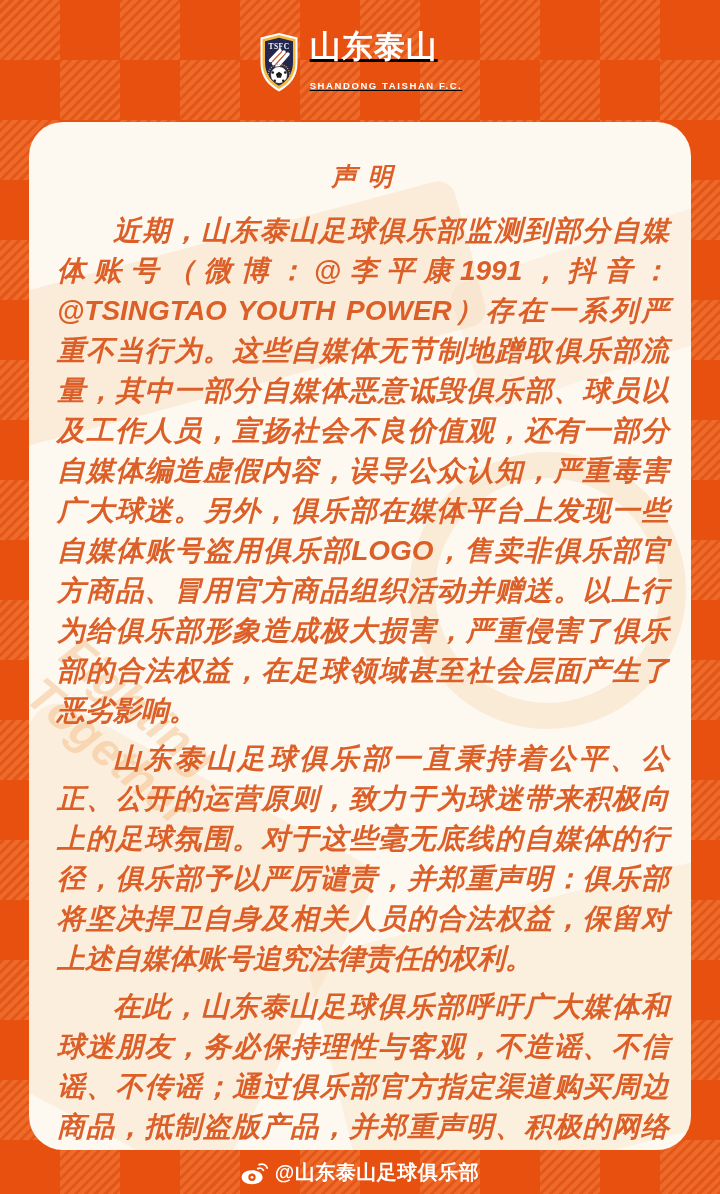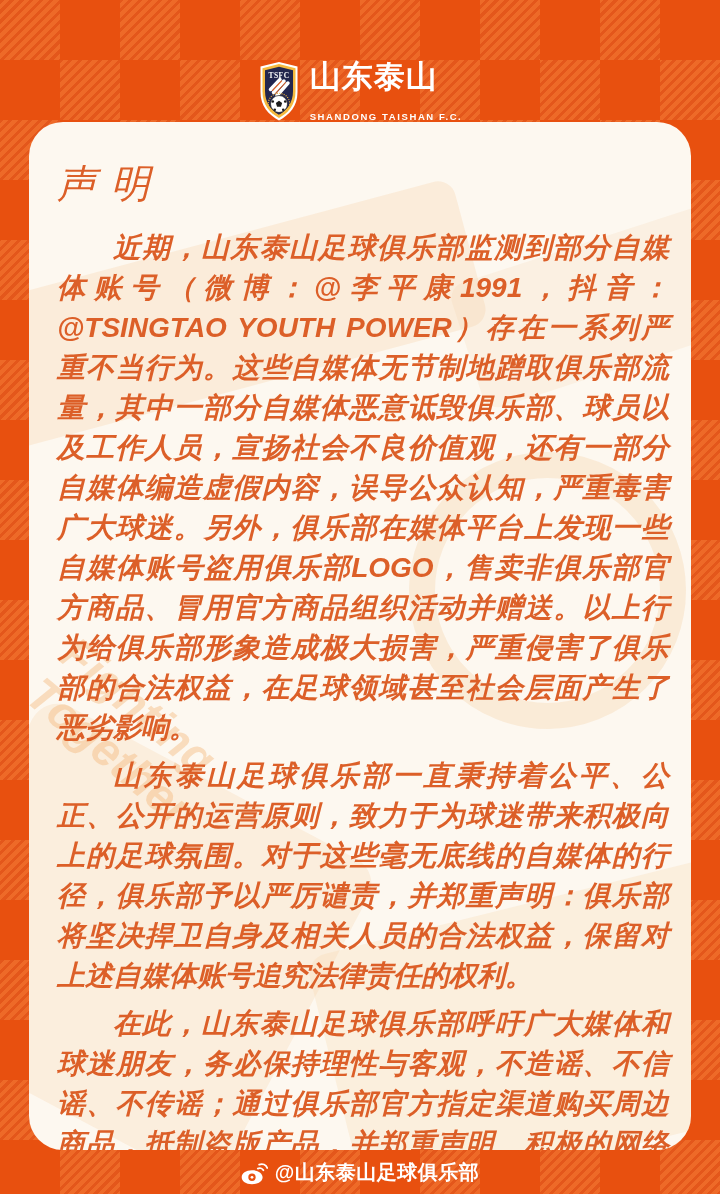--- a/index.html
+++ b/index.html
@@ -21,24 +21,24 @@
     -webkit-mask-size:120px 120px;
     -webkit-mask-position:-60px 0;
     mask-image:repeating-conic-gradient(#000 0 25%,transparent 0 50%);
     mask-size:120px 120px;
     mask-position:-60px 0;
   }
 
   
   .club-header{
     position:absolute;top:0;left:0;right:0;height:122px;z-index:2;
-    display:flex;align-items:flex-end;justify-content:center;gap:10px;
+    display:flex;align-items:center;justify-content:center;gap:10px;
   }
   .badge{width:42px;height:61px;margin-top:2px;flex:0 0 auto;}
-  .club-names{display:flex;flex-direction:column;}
+  .club-names{display:flex;flex-direction:column;text-decoration:underline;}
   .club-name-cn{
     color:#fff;font-size:31px;font-weight:bold;line-height:1.05;
     letter-spacing:1px;white-space:nowrap;
   }
   .club-name-en{
     color:#fff;font-size:9.5px;font-weight:bold;letter-spacing:1.6px;
     margin-top:17px;white-space:nowrap;
   }
 
   
@@ -48,22 +48,22 @@
     border-radius:34px;
     overflow:hidden;
     box-sizing:border-box;
   }
   .card-content{
     position:relative;z-index:2;
     padding:0 22px 0 28px;
   }
   .statement-title{
     margin:39px 0 0;
-    text-align:left;
-    font-size:39px;line-height:1.2;font-weight:normal;font-style:italic;
+    text-align:center;
+    font-size:25px;line-height:1.2;font-weight:bold;font-style:italic;
     color:var(--text_orange,#DC5F28);
     letter-spacing:2px;
   }
   .para{
     margin:0 0 8px;
     font-size:28px;line-height:40px;
     font-weight:bold;font-style:italic;
     color:var(--text_orange,#DC5F28);
     text-align:justify;text-justify:inter-ideograph;
     text-indent:2em;

